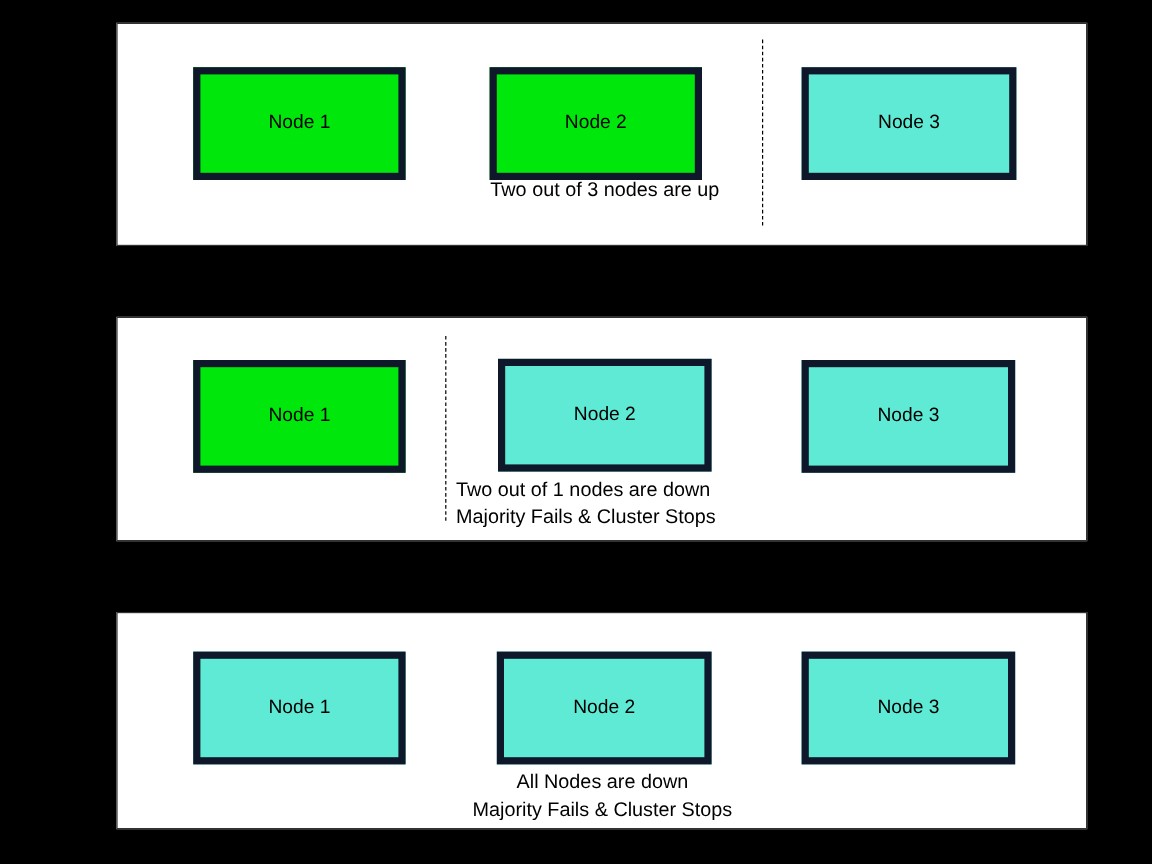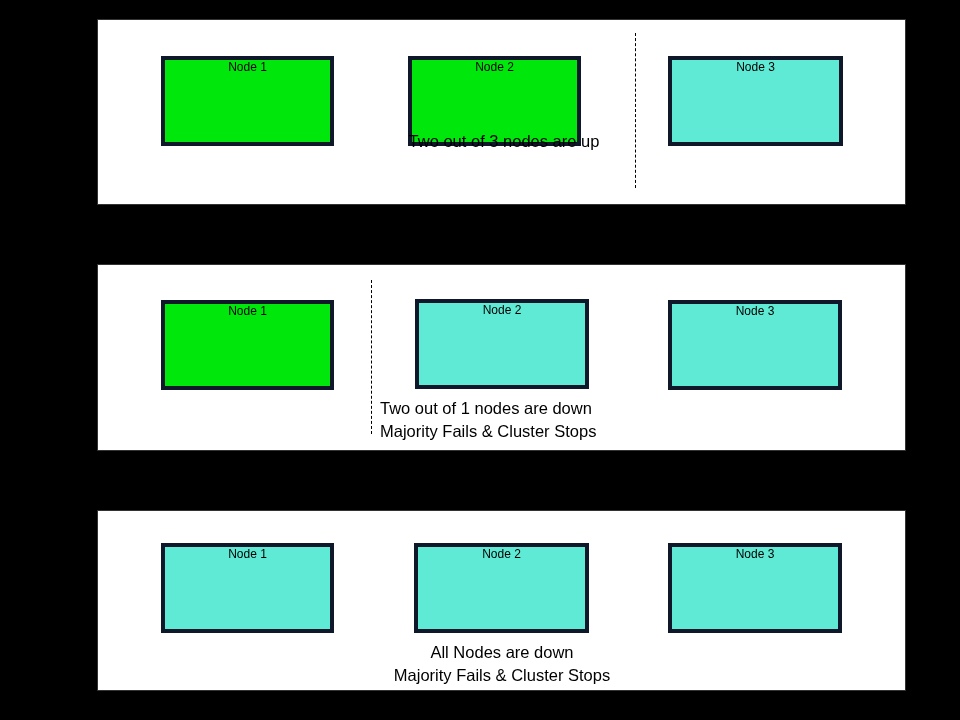--- a/index.html
+++ b/index.html
@@ -17,24 +17,25 @@
     background: #ffffff;
     border: 1px solid #333333;
   }
   #panel-1 { top: 19px;  height: 184px; }
   #panel-2 { top: 264px; height: 185px; }
   #panel-3 { top: 510px; height: 179px; }
 
   .node {
     position: absolute;
     width: 165px; height: 82px;
-    border: 4px solid #0f172a;
+    border: 6px solid #0f172a;
     display: flex;
+    align-items: center;
     justify-content: center;
-    font-size: 12px;
+    font-size: 16px;
     color: #000000;
   }
   .node[data-status="up"]   { background: #00e80b; }
   .node[data-status="down"] { background: #5eead4; }
 
   .partition {
     position: absolute;
     width: 0;
     border-left: 1px dashed #000000;
   }
@@ -55,21 +56,21 @@
   <div class="node" style="left:63px; top:36px;" data-status="up">
     <span>Node 1</span>
   </div>
   <div class="node" style="left:310px; top:36px;" data-status="up">
     <span>Node 2</span>
   </div>
   <div class="partition" style="left:537px; top:13px; height:155px;"></div>
   <div class="node" style="left:570px; top:36px; width:167px;" data-status="down">
     <span>Node 3</span>
   </div>
-  <div class="caption center" style="top:110px; left:206px; width:400px;text-align:center;">
+  <div class="caption center" style="top:127px; left:206px; width:400px;text-align:center;">
     <div>Two out of 3 nodes are up</div>
   </div>
 </div>
 
 <div class="panel" id="panel-2">
   <div class="node" style="left:63px; top:35px;" data-status="up">
     <span>Node 1</span>
   </div>
   <div class="partition" style="left:273px; top:15px; height:154px;"></div>
   <div class="node" style="left:317px; top:34px; width:166px;" data-status="down">

